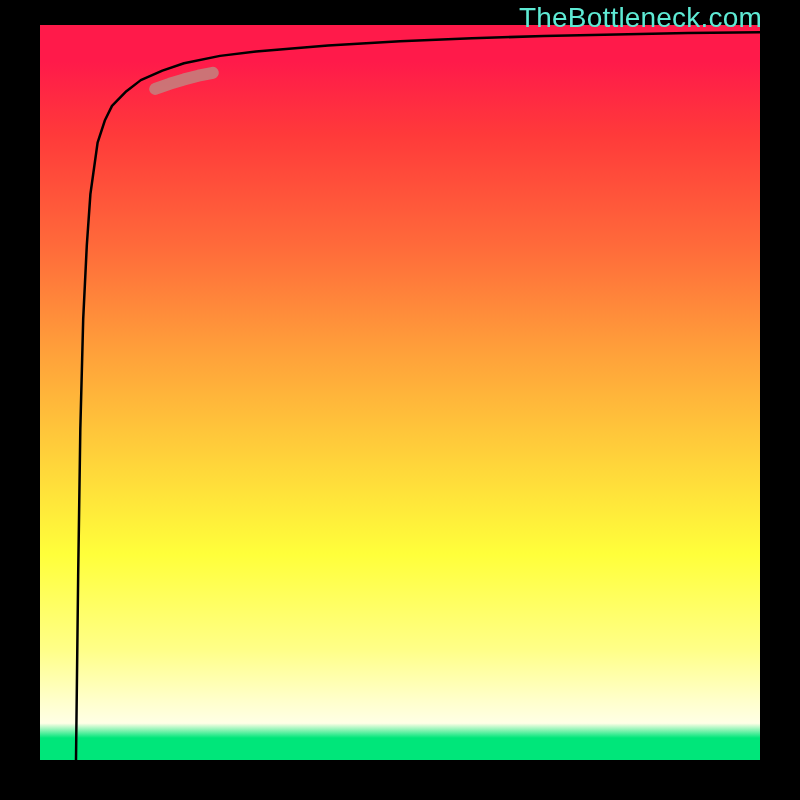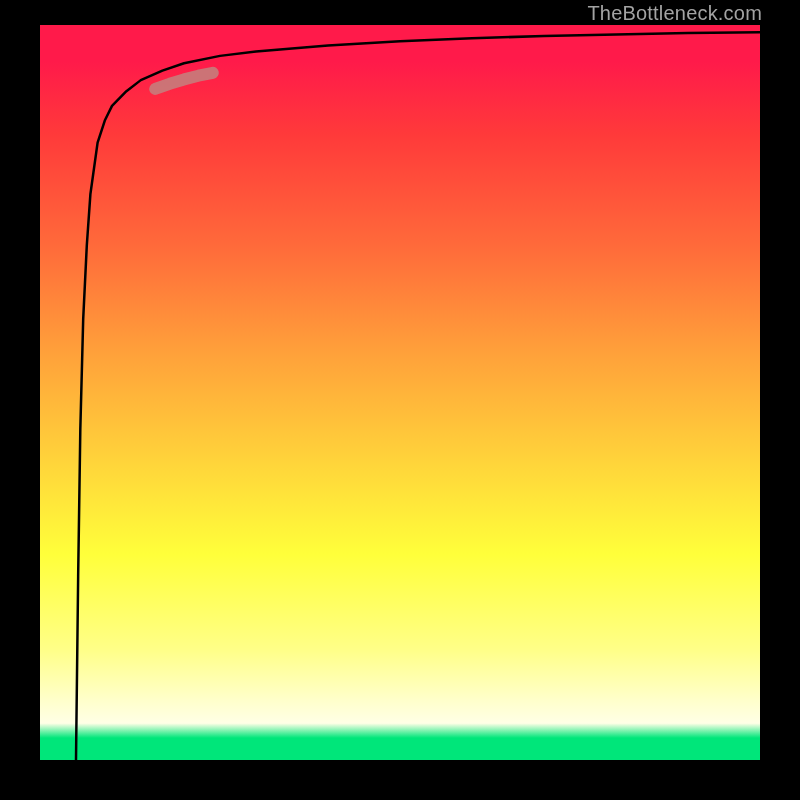--- a/index.html
+++ b/index.html
@@ -33,22 +33,22 @@
       #ffffcc 92%,
       #ffffe6 95%,
       #00e67a 97%,
       #00e67a 100%);
   }
   .watermark {
     position: absolute;
     top: 2px;
     right: 38px;
     font-family: Arial, Helvetica, sans-serif;
-    font-size: 20px;
-    color: #a3a3a3;
+    font-size: 28px;
+    color: #5eead4;
     font-weight: 500;
     letter-spacing: 0.2px;
   }
   svg.curve {
     position: absolute;
     left: 40px;
     top: 25px;
     width: 720px;
     height: 735px;
     overflow: visible;

